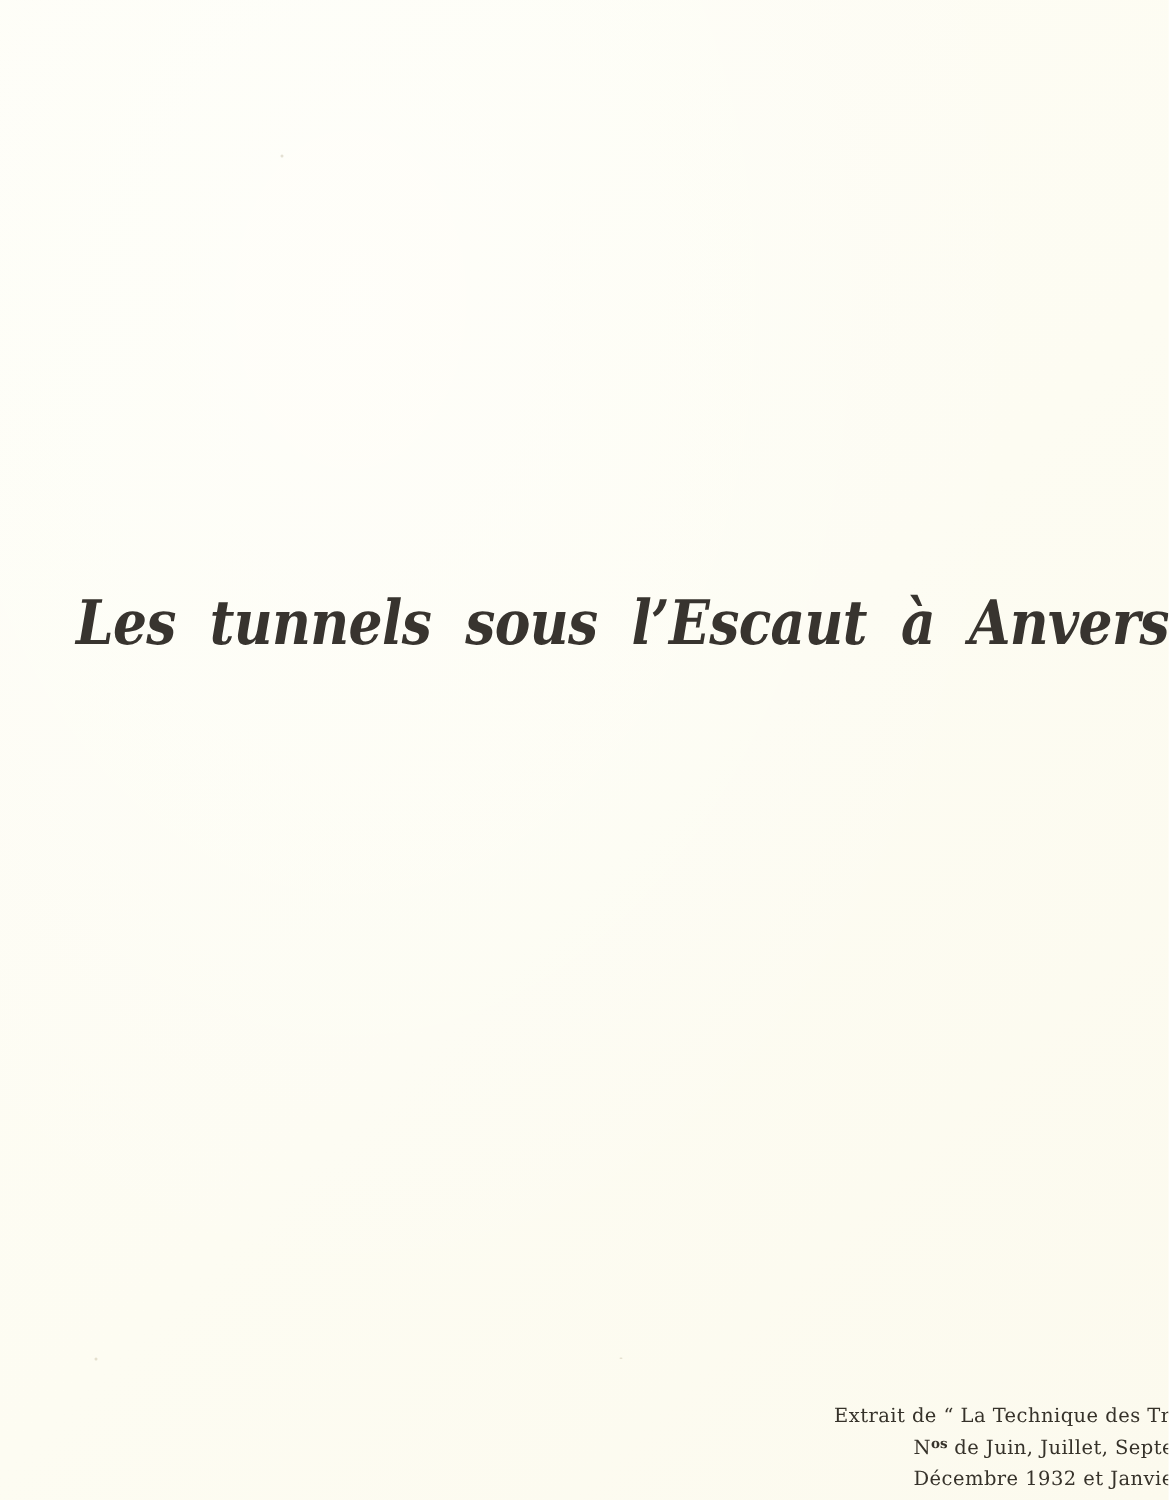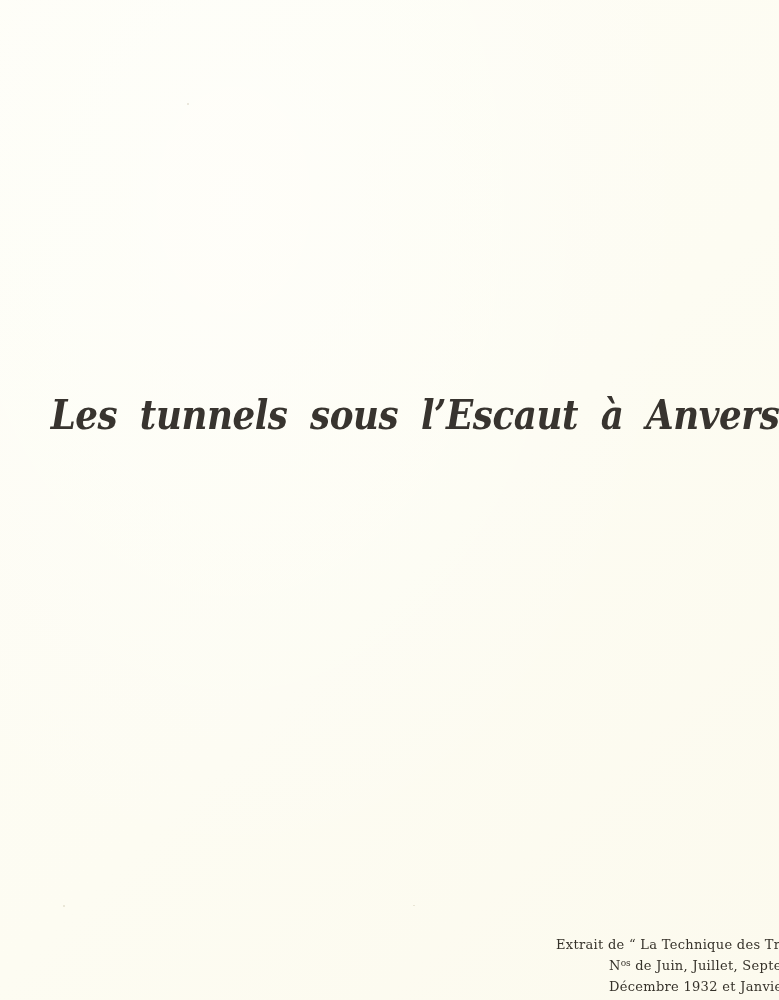--- a/index.html
+++ b/index.html
@@ -47,20 +47,21 @@
     white-space: nowrap;
   }
   .citation .indent {
     margin-left: 53px;
   }
   .citation sup {
     font-size: 9px;
     line-height: 0;
     vertical-align: 4px;
     letter-spacing: 0;
+    font-weight: bold;
   }
   
   .speck {
     position: absolute;
     border-radius: 50%;
     background: rgba(180,170,140,0.35);
   }
   .speck.s1 { left: 187px; top: 103px; width: 2px; height: 2px; }
   .speck.s2 { left: 63px;  top: 905px; width: 2px; height: 2px; }
   .speck.s3 { left: 413px; top: 905px; width: 2px; height: 1px; }

